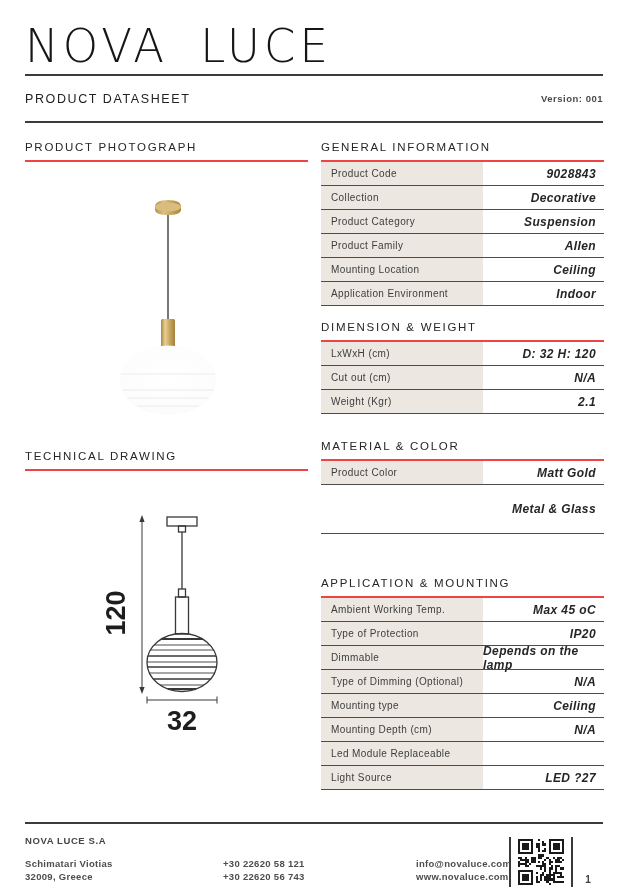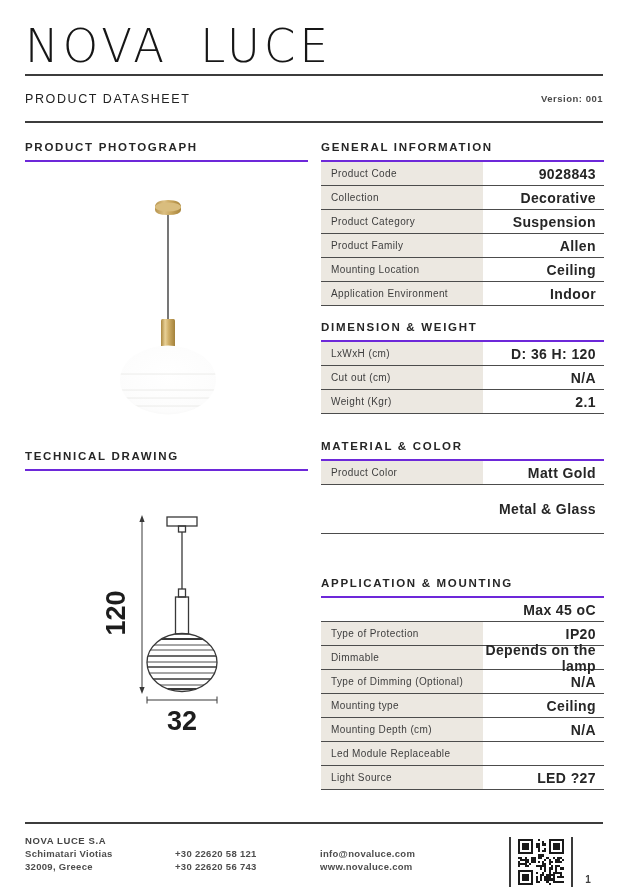--- a/index.html
+++ b/index.html
@@ -13,45 +13,45 @@
     font-size:45px; letter-spacing:4px; word-spacing:14px; color:#161616;
     transform:scaleY(1.04); transform-origin:left center; white-space:nowrap; }
   .rule { border:none; border-top:2px solid #3c3c3c; }
   .subheader { height:45px; display:flex; align-items:center; justify-content:space-between; }
   .subtitle { font-size:12.5px; font-weight:normal; letter-spacing:1.6px; color:#222; }
   .version { font-size:9.5px; font-weight:600; letter-spacing:0.5px; color:#4a4a4a; }
 
   
   .main { display:flex; gap:13px; margin-top:18px; }
   .col { width:283px; flex:0 0 283px; }
-  .section-title { font-size:11.5px; font-weight:bold; letter-spacing:1.7px; color:#262626;
-    padding-bottom:7px; border-bottom:2px solid #6d28d9; white-space:nowrap; }
+  .section-title { font-size:11.5px; font-weight:normal; letter-spacing:1.7px; color:#262626;
+    padding-bottom:7px; border-bottom:2px solid #ef4444; white-space:nowrap; }
 
   
-  .table { width:100%;text-align:right; }
+  .table { width:100%; }
   .trow { display:flex; align-items:stretch; border-bottom:1.6px solid #4c4c4c; height:24px; }
   .trow.tall { height:49px; }
   .tlabel { flex:0 0 162px; background:#ece8e1; display:flex; align-items:center;
     padding-left:10px; font-size:10px; color:#3d3d3d; letter-spacing:0.4px; }
   .tvalue { flex:1; display:flex; align-items:center; justify-content:flex-end;
-    padding-right:8px; font-size:14px; font-weight:bold; color:#262626; letter-spacing:0.4px; }
+    padding-right:8px; font-size:12px; font-weight:bold; color:#262626; letter-spacing:0.4px;font-style:italic; }
   .sect { margin-top:0; }
   .sect.m15 { margin-top:15px; }
   .sect.m26 { margin-top:26px; }
   .sect.m43 { margin-top:43px; }
 
   .photo-box { width:283px; height:283px; }
   .drawing-sect { margin-top:5px; }
   .drawing-box { width:283px; height:274px; }
 
   
   .footer { position:absolute; left:25px; right:25px; top:806px; }
   .footer-body { position:relative; padding-top:11px; }
   .company { font-size:9.5px; font-weight:bold; letter-spacing:0.6px; color:#454545; }
-  .footer-cols { display:flex; margin-top:1px; }
+  .footer-cols { display:flex; margin-top:11px;gap:48px; }
   .fcol { font-size:9.5px; font-weight:600; letter-spacing:0.3px; color:#4d4d4d; line-height:13px; }
   .fcol.c1 { width:150px; } .fcol.c2 { width:145px; } .fcol.c3 { width:170px; }
   .qr-group { position:absolute; right:0; top:13px; display:flex; align-items:center; }
   .vbar { width:2px; height:50px; background:#3a3a3a; }
   .qr { width:46px; height:46px; margin:0 7px; }
   .pagenum { width:30px; text-align:center; font-size:10px; font-weight:600;
     color:#3f3f3f; align-self:flex-end; margin-bottom:2px; }
 
   svg text { font-family:"Liberation Sans","DejaVu Sans",sans-serif; }
 </style>
@@ -193,21 +193,21 @@
               <div class="tlabel">Application Environment</div>
               <div class="tvalue">Indoor</div>
             </div>
           </div>
       </div>
       <div class="sect m15">
         <div class="section-title">DIMENSION &amp; WEIGHT</div>
         <div class="table">
             <div class="trow">
               <div class="tlabel">LxWxH (cm)</div>
-              <div class="tvalue">D: 36 H: 120</div>
+              <div class="tvalue">D: 32 H: 120</div>
             </div>
             <div class="trow">
               <div class="tlabel">Cut out (cm)</div>
               <div class="tvalue">N/A</div>
             </div>
             <div class="trow">
               <div class="tlabel">Weight (Kgr)</div>
               <div class="tvalue">2.1</div>
             </div>
           </div>
@@ -221,20 +221,21 @@
             </div>
             <div class="trow tall">
               <div class="tvalue">Metal &amp; Glass</div>
             </div>
           </div>
       </div>
       <div class="sect m43">
         <div class="section-title">APPLICATION &amp; MOUNTING</div>
         <div class="table">
             <div class="trow">
+              <div class="tlabel">Ambient Working Temp.</div>
               <div class="tvalue">Max 45 oC</div>
             </div>
             <div class="trow">
               <div class="tlabel">Type of Protection</div>
               <div class="tvalue">IP20</div>
             </div>
             <div class="trow">
               <div class="tlabel">Dimmable</div>
               <div class="tvalue">Depends on the lamp</div>
             </div>

